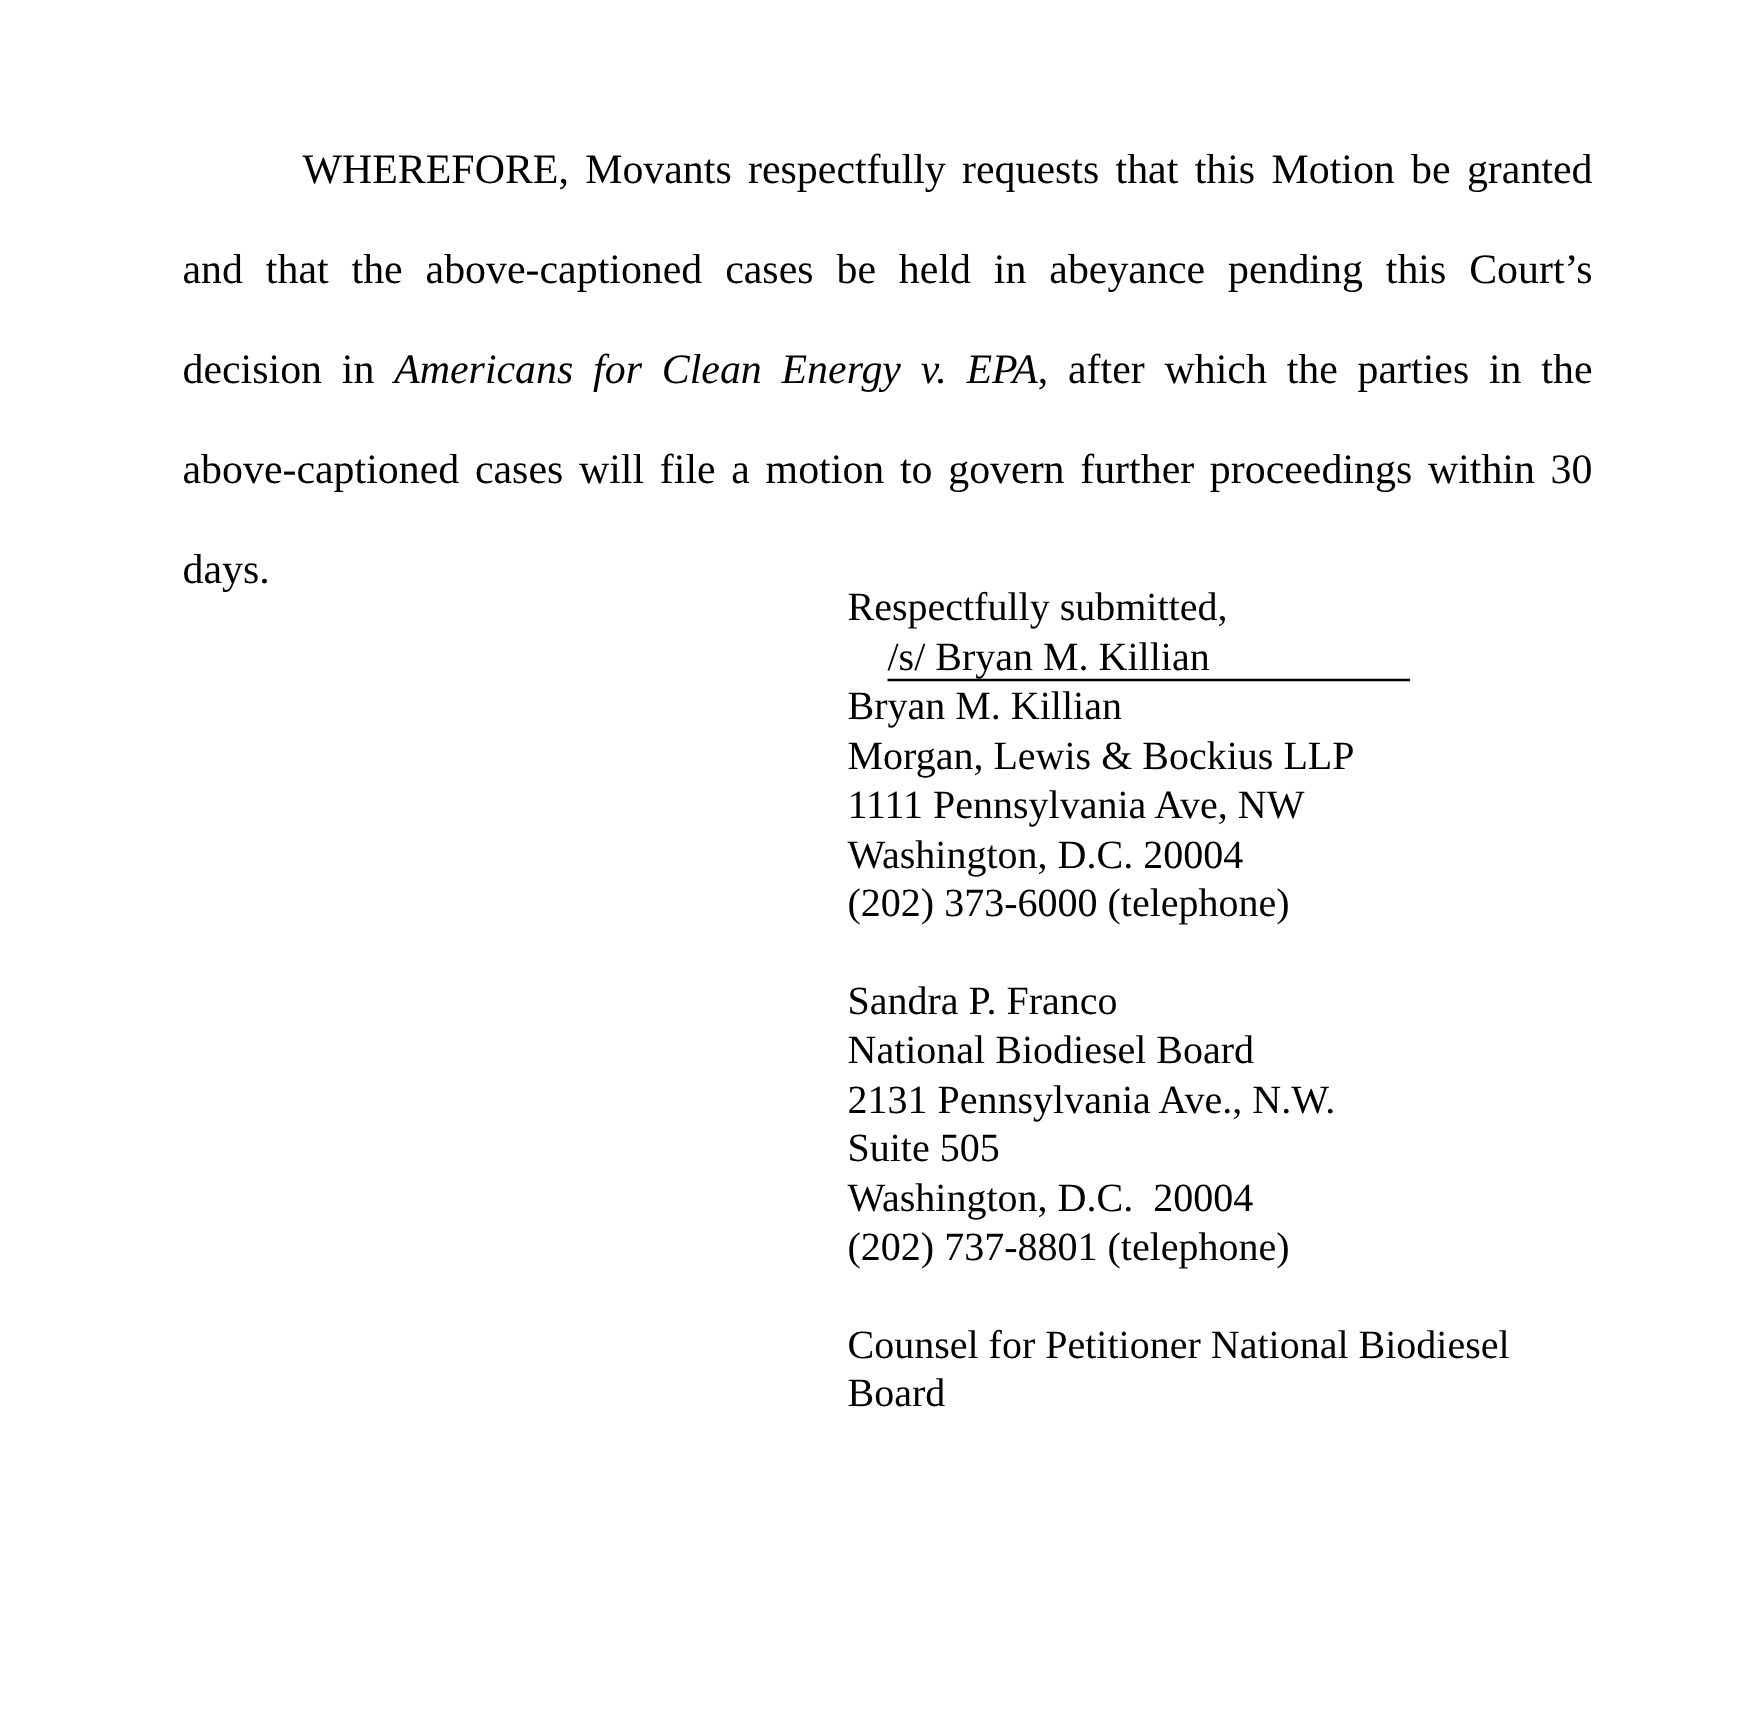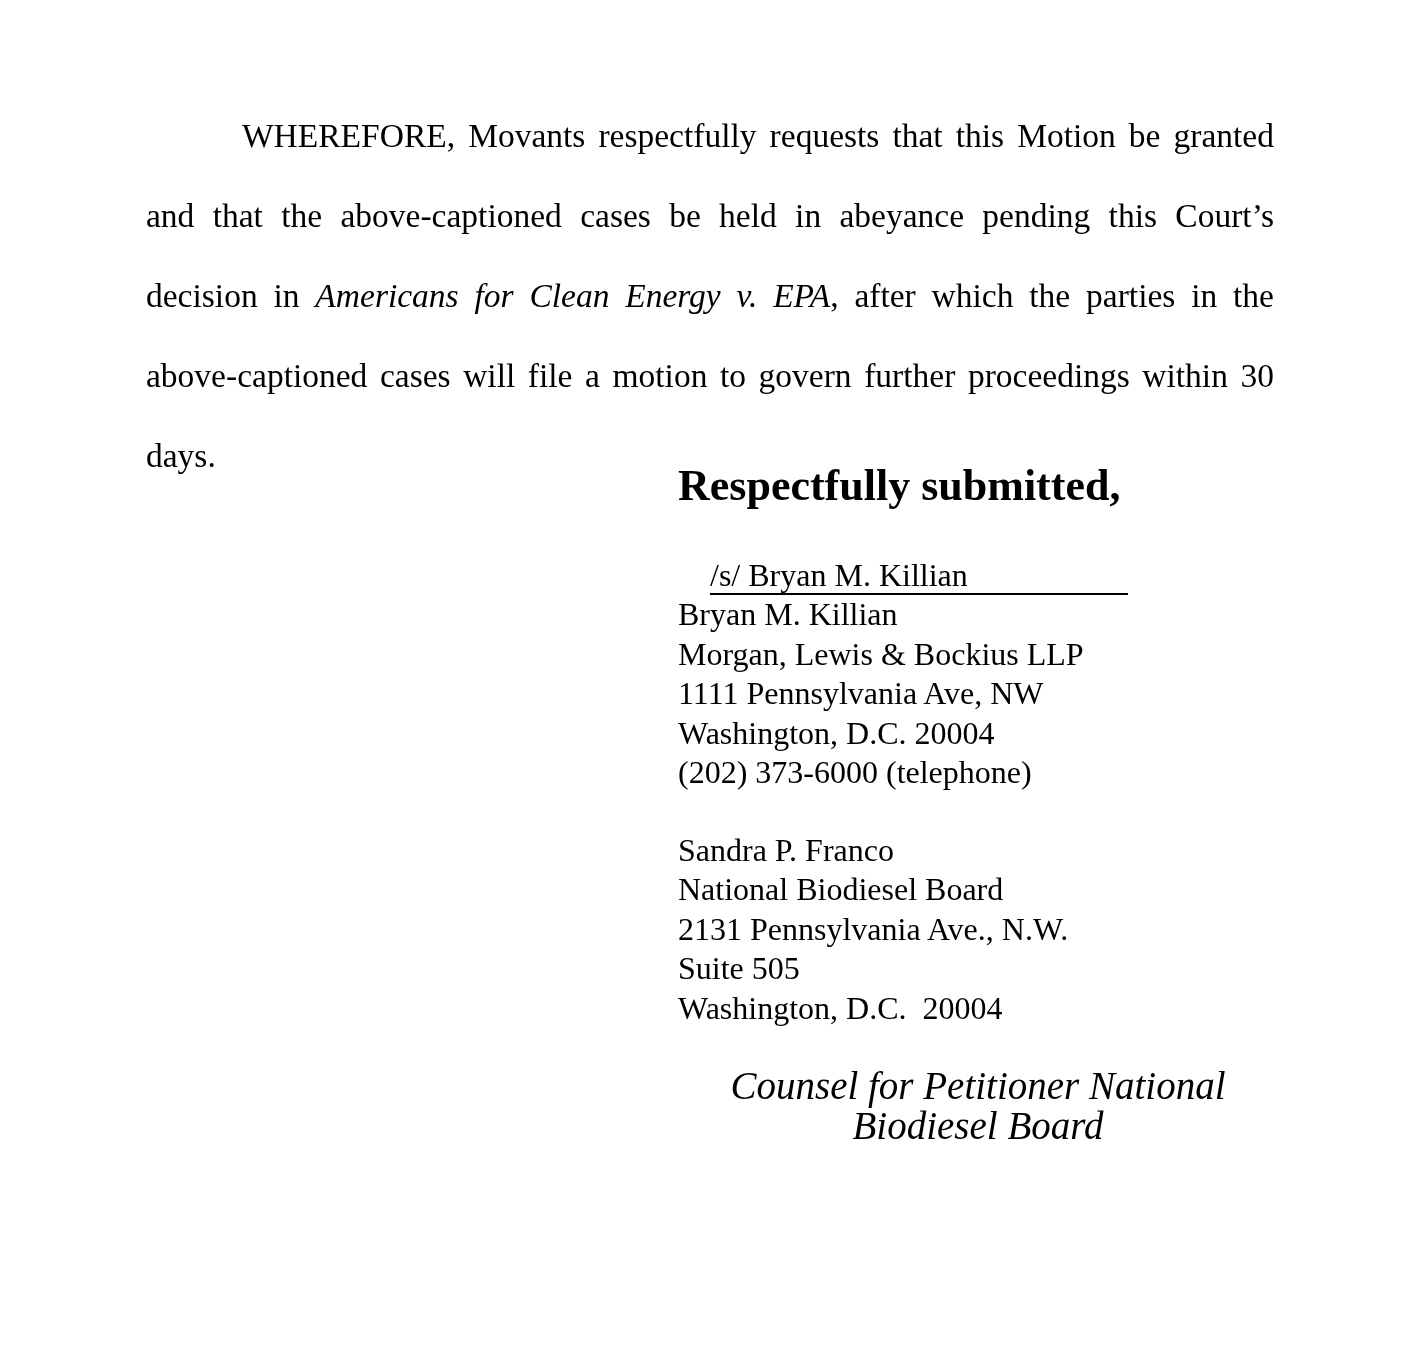--- a/index.html
+++ b/index.html
@@ -47,41 +47,37 @@
     left: 678px;
     top: 466px;
     width: 620px;
   }
   .sig-line {
     font-size: 32px;
     line-height: 39.5px;
     white-space: pre;
   }
   .respectfully {
-    font-size: 44px;
+    font-size: 32px;
     line-height: 39.5px;
-    margin-bottom: 50px;
-    font-weight: bold;
   }
   .signature-name {
     display: inline-block;
     border-bottom: 2px solid #000000;
     padding-right: 160px;
     line-height: 36px;
     margin-left: 32px;
   }
   .gap {
     height: 38px;
   }
   .counsel {
-    font-style: italic;
-    font-size: 39px;
+    font-size: 32px;
     line-height: 39.5px;
     width: 600px;
-    text-align: center;
   }
 </style>
 </head>
 <body>
 
 <div class="page">
 
   <div class="body-block">
     <p class="body-para"><span>WHEREFORE, Movants respectfully requests that this Motion be granted and that the above-captioned cases be held in abeyance pending this Court’s decision in </span><span class="italic">Americans for Clean Energy v. EPA</span><span>, after which the parties in the above-captioned cases will file a motion to govern further proceedings within 30 days.</span></p>
   </div>
@@ -98,20 +94,21 @@
     <div class="sig-line">Washington, D.C. 20004</div>
     <div class="sig-line">(202) 373-6000 (telephone)</div>
 
     <div class="gap"></div>
 
     <div class="sig-line">Sandra P. Franco</div>
     <div class="sig-line">National Biodiesel Board</div>
     <div class="sig-line">2131 Pennsylvania Ave., N.W.</div>
     <div class="sig-line">Suite 505</div>
     <div class="sig-line">Washington, D.C.  20004</div>
+    <div class="sig-line">(202) 737-8801 (telephone)</div>
 
     <div class="gap"></div>
 
     <div class="counsel">Counsel for Petitioner National Biodiesel Board</div>
 
   </div>
 
 </div>
 
 </body></html>

